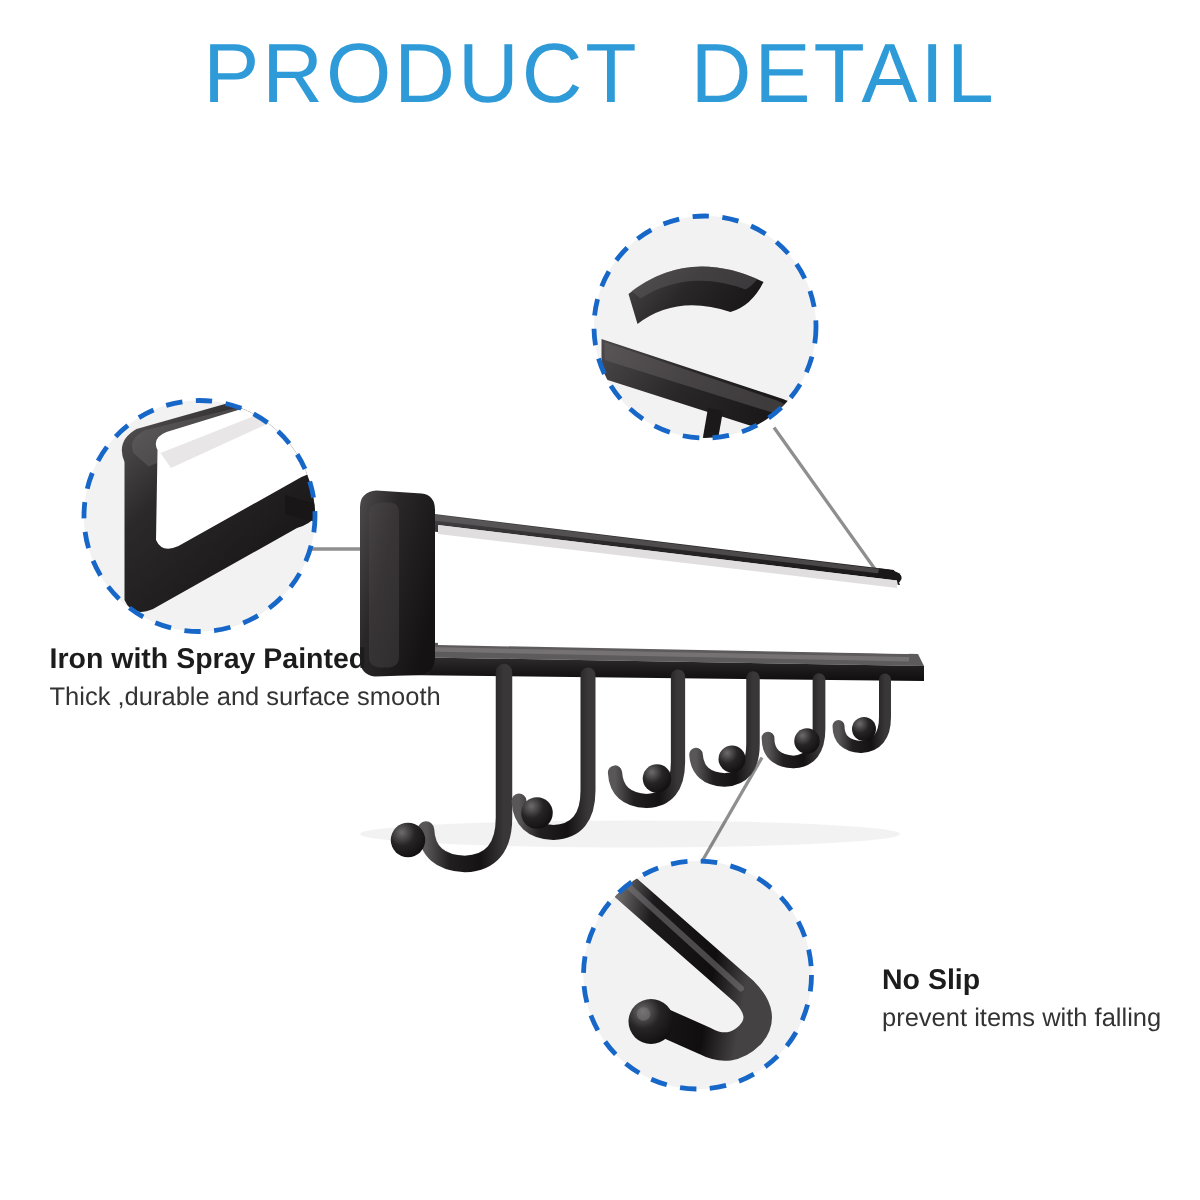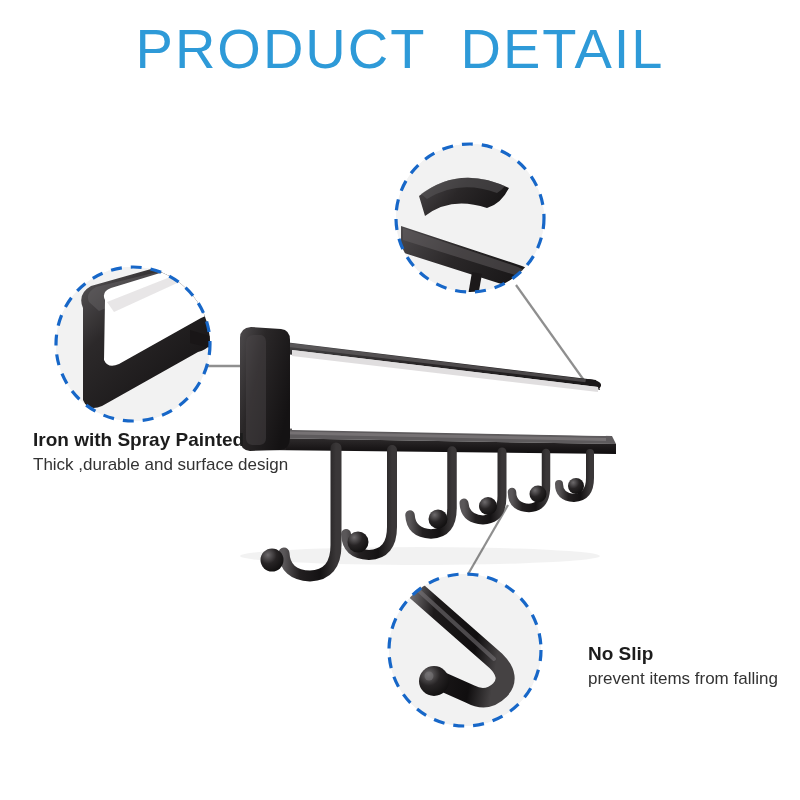--- a/index.html
+++ b/index.html
@@ -238,21 +238,21 @@
       </g>
       <circle cx="465" cy="650" r="76" fill="none" stroke="#1767c8" stroke-width="3.2" stroke-dasharray="11 9" stroke-linecap="butt"></circle>
     </g>
   </svg>
 
   <div class="page-title">PRODUCT  DETAIL</div>
 
 
   <div class="callout" id="callout-iron">
     <p class="c-title">Iron with Spray Painted</p>
-    <p class="c-sub">Thick ,durable and surface design</p>
+    <p class="c-sub">Thick ,durable and surface smooth</p>
   </div>
 
   <div class="callout" id="callout-noslip">
     <p class="c-title">No Slip</p>
-    <p class="c-sub">prevent items from falling</p>
+    <p class="c-sub">prevent items with falling</p>
   </div>
 
 </div>
 
 </body></html>

